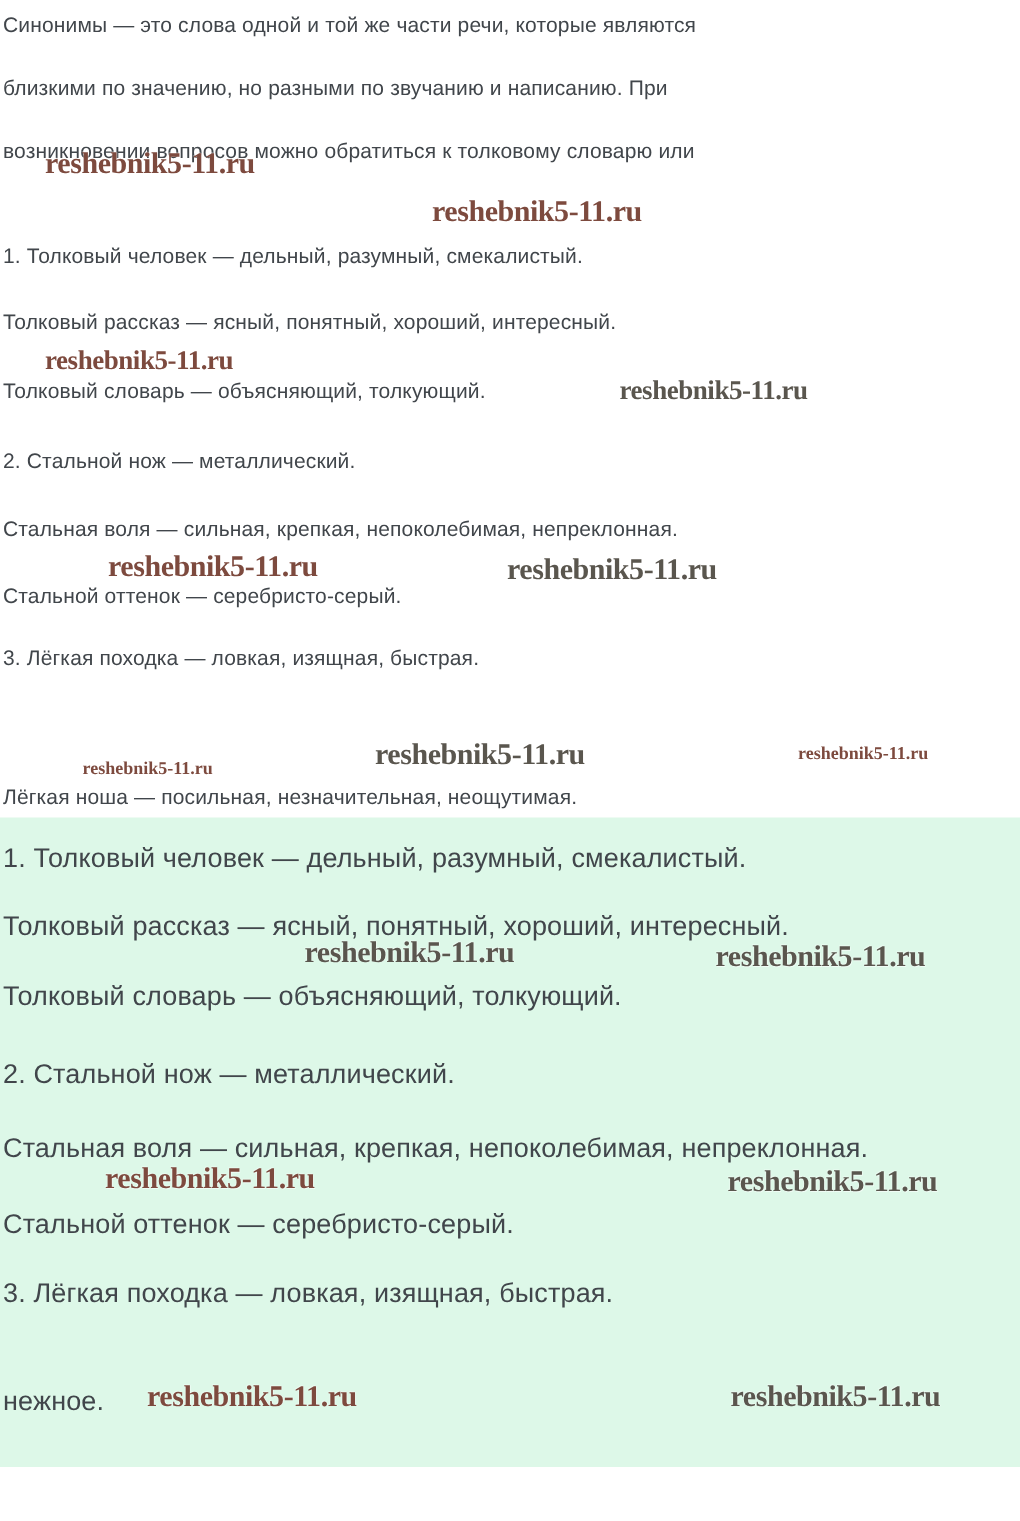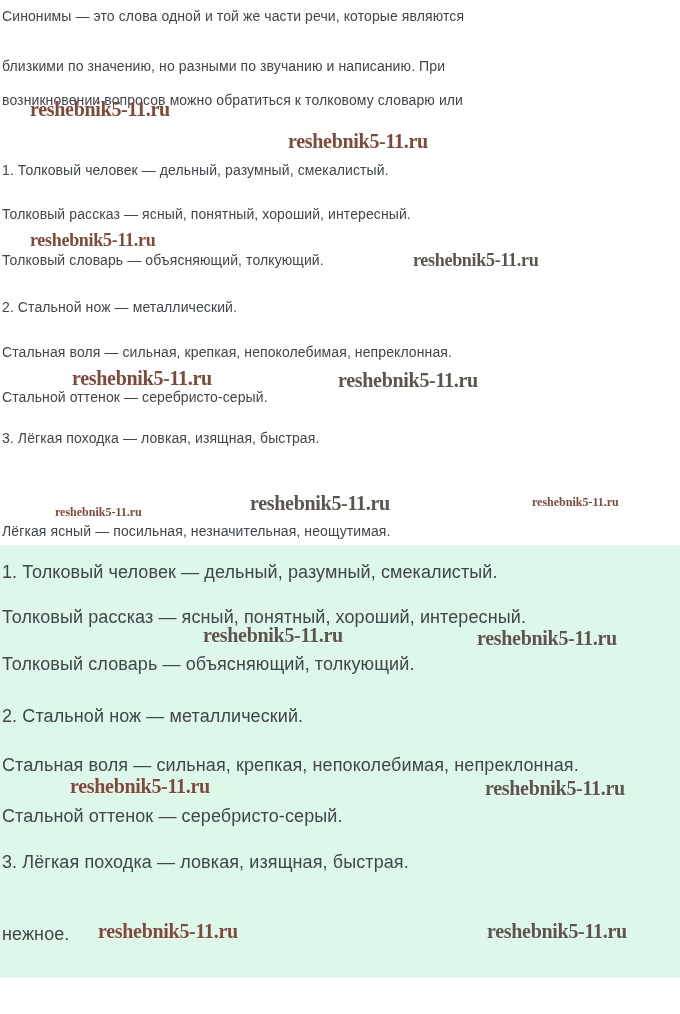--- a/index.html
+++ b/index.html
@@ -12,21 +12,21 @@
   html,body{margin:0;padding:0;}
   body{background:#fff;font-family:"Liberation Sans","DejaVu Sans",sans-serif;}
   .page{position:relative;width:680px;height:1014px;overflow:hidden;background:var(--page-bg);}
   .t{
     position:absolute;left:2px;white-space:nowrap;
     font-size:14px;color:var(--text);letter-spacing:0.1px;
   }
   .t18{font-size:18px;}
   .answer-bg{position:absolute;left:0;top:545px;width:680px;height:433px;background:var(--answer-bg);}
   
-  .i1{top:8px}.i2{top:58px}.i3{top:92px}.i4{top:125px}
+  .i1{top:8px}.i2{top:50px}.i3{top:92px}.i4{top:125px}
   
   .e1{top:162px}.e2{top:206px}.e3{top:252px}.e4{top:299px}.e5{top:344px}
   .e6{top:389px}.e7{top:430px}.e8{top:479px}.e9{top:523px}
   
   .a1{top:562px}.a2{top:607px}.a3{top:654px}.a4{top:706px}.a5{top:755px}
   .a6{top:806px}.a7{top:852px}.a8{top:903px}.a9{top:924px}
   
   .wm{
     position:absolute;white-space:nowrap;
     font-family:Liberation Serif, serif;font-weight:700;
@@ -63,21 +63,21 @@
   <div class="t i2">близкими по значению, но разными по звучанию и написанию. При</div>
   <div class="t i3">возникновении вопросов можно обратиться к толковому словарю или</div>
 
   <div class="t e1">1. Толковый человек — дельный, разумный, смекалистый.</div>
   <div class="t e2">Толковый рассказ — ясный, понятный, хороший, интересный.</div>
   <div class="t e3">Толковый словарь — объясняющий, толкующий.</div>
   <div class="t e4">2. Стальной нож — металлический.</div>
   <div class="t e5">Стальная воля — сильная, крепкая, непоколебимая, непреклонная.</div>
   <div class="t e6">Стальной оттенок — серебристо-серый.</div>
   <div class="t e7">3. Лёгкая походка — ловкая, изящная, быстрая.</div>
-  <div class="t e9">Лёгкая ясный — посильная, незначительная, неощутимая.</div>
+  <div class="t e9">Лёгкая ноша — посильная, незначительная, неощутимая.</div>
 
   <div class="answer-bg"></div>
   <div class="t t18 a1">1. Толковый человек — дельный, разумный, смекалистый.</div>
   <div class="t t18 a2">Толковый рассказ — ясный, понятный, хороший, интересный.</div>
   <div class="t t18 a3">Толковый словарь — объясняющий, толкующий.</div>
   <div class="t t18 a4">2. Стальной нож — металлический.</div>
   <div class="t t18 a5">Стальная воля — сильная, крепкая, непоколебимая, непреклонная.</div>
   <div class="t t18 a6">Стальной оттенок — серебристо-серый.</div>
   <div class="t t18 a7">3. Лёгкая походка — ловкая, изящная, быстрая.</div>
   <div class="t t18 a9">нежное.</div>

